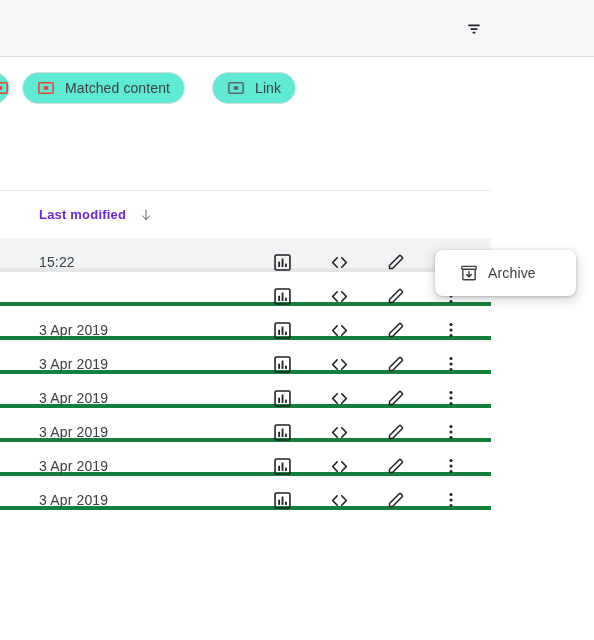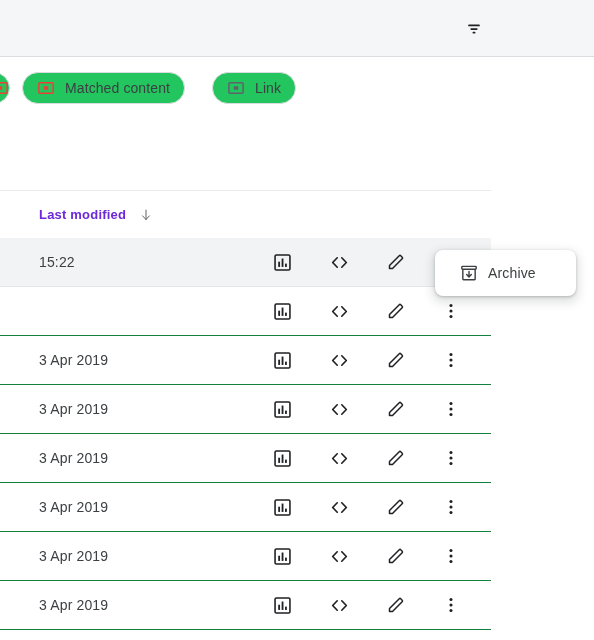--- a/index.html
+++ b/index.html
@@ -54,21 +54,21 @@
     height: 68px;
     background: #ffffff;
   }
   .chip {
     position: absolute;
     top: 15px;
     height: 32px;
     box-sizing: border-box;
     border: 1px solid #dadce0;
     border-radius: 16px;
-    background: #22c55e;
+    background: #5eead4;
     display: flex;
     align-items: center;
     padding: 0 14px;
     cursor: pointer;
     white-space: nowrap;
   }
   .chip-clipped {
     left: -28px;
     width: 38px;
     padding: 0;
@@ -141,22 +141,22 @@
 
   
   .rows {
     position: absolute;
     left: 0;
     top: 113px;
     width: 491px;
   }
   .row {
     position: relative;
-    height: 49px;
-    border-bottom: 1px solid #15803d;
+    height: 34px;
+    border-bottom: 4px solid #15803d;
     box-sizing: border-box;
     background: #ffffff;
     cursor: pointer;
   }
   .row.selected {
     background: #f1f3f4;
     border-bottom-color: #e4e6e8;
   }
   .row-date {
     position: absolute;

